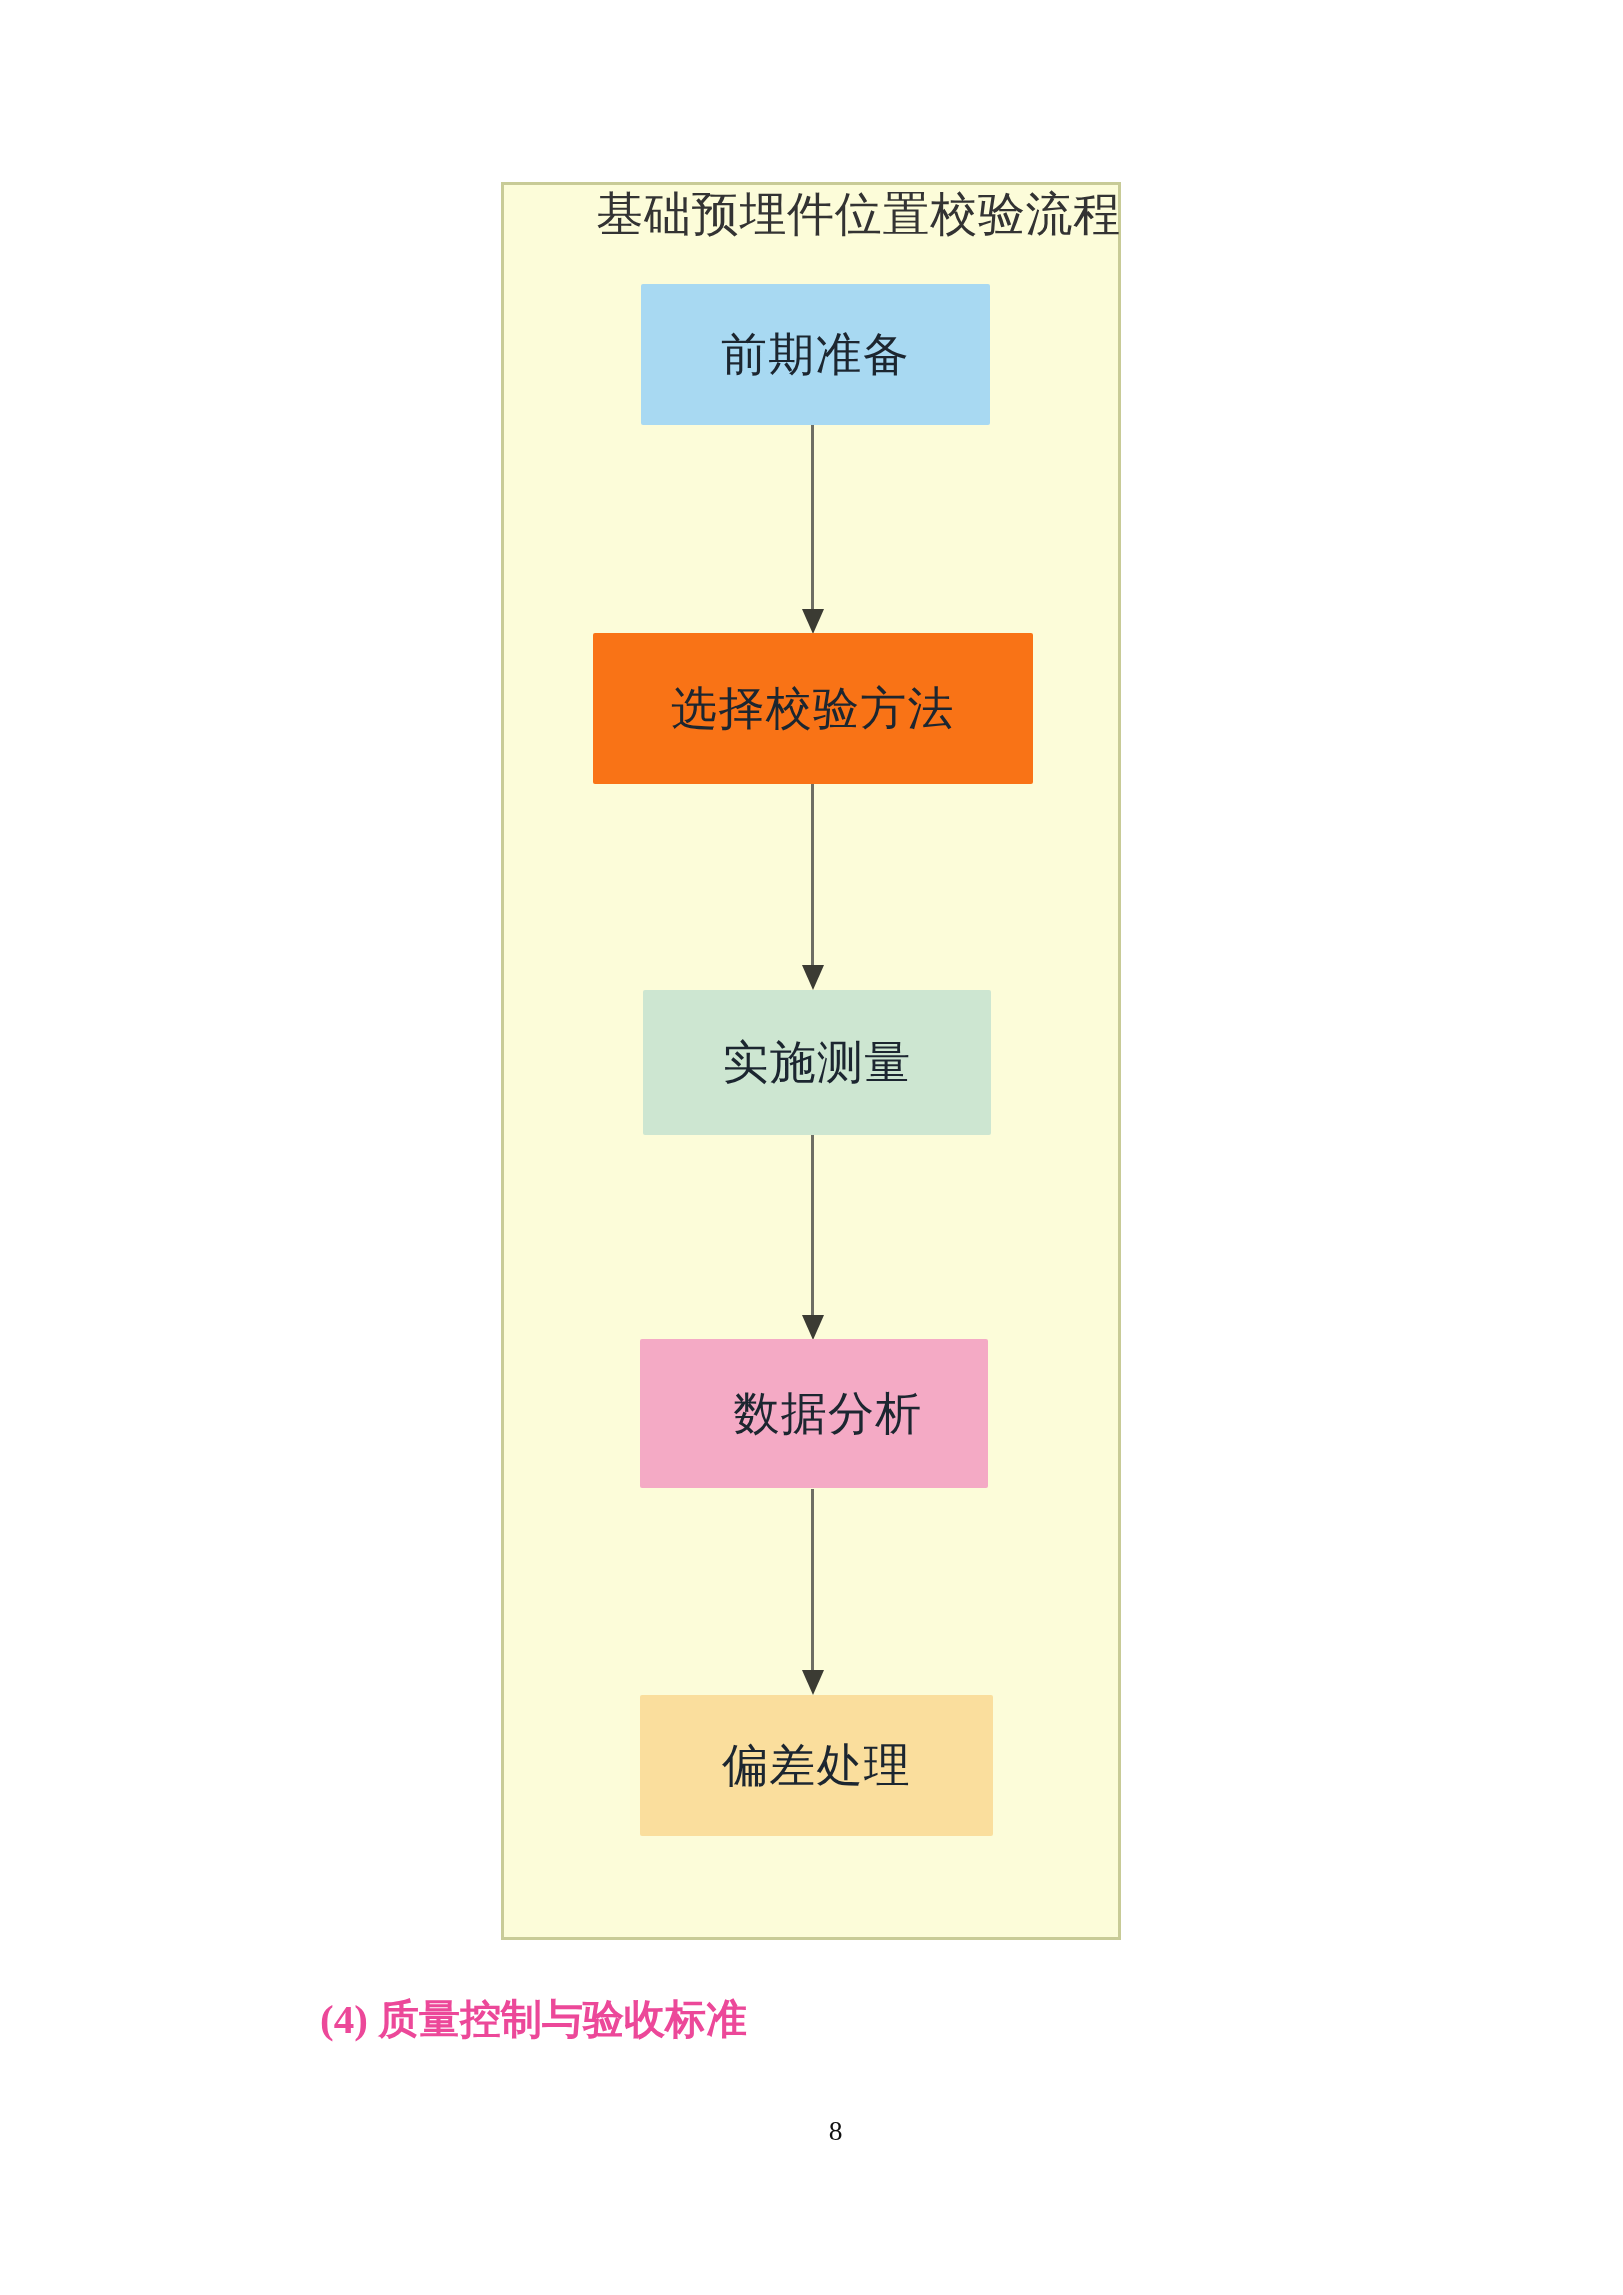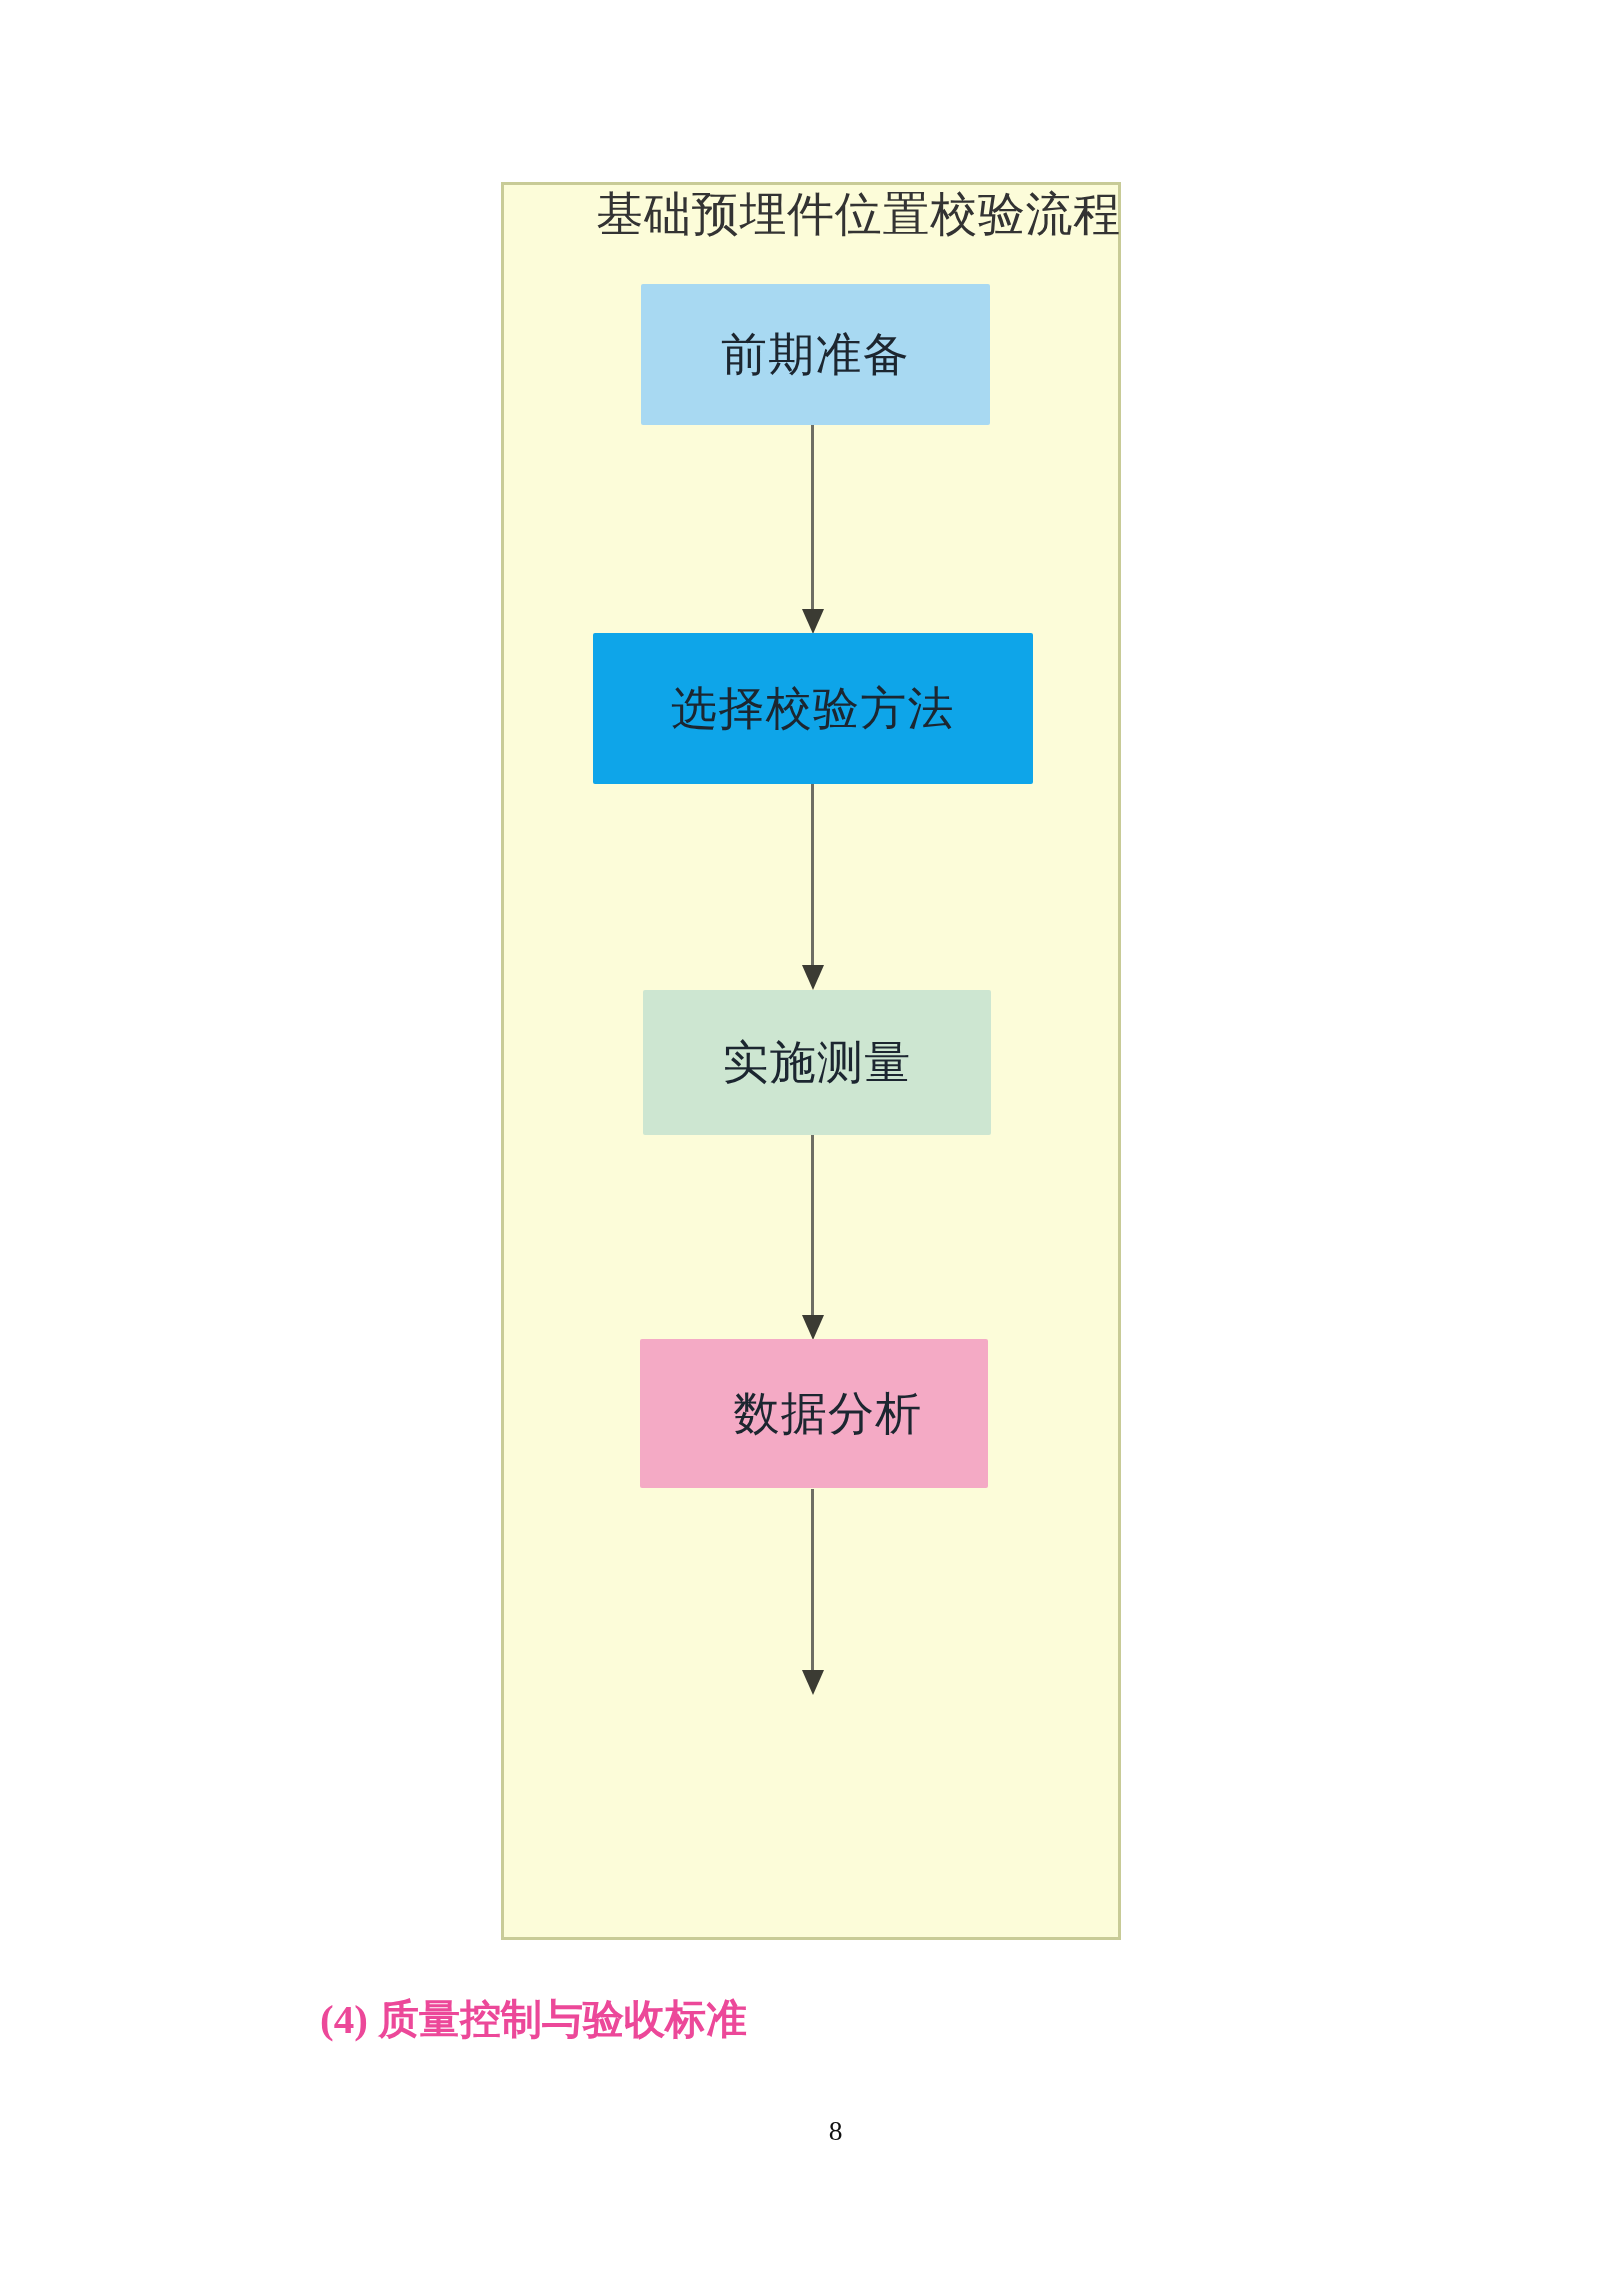--- a/index.html
+++ b/index.html
@@ -107,34 +107,35 @@
 
   <div class="flow-panel" style="background-color: rgb(252, 252, 217);"></div>
 
   <div class="flow-title">基础预埋件位置校验流程</div>
 
   <div class="flow-node node-1" style="background-color: rgb(168, 217, 242);">前期准备</div>
 
   <div class="arrow-line line-1" style="background-color: rgb(110, 110, 100);"></div>
   <div class="arrow-head head-1" style="border-top-color: rgb(59, 59, 51);"></div>
 
-  <div class="flow-node node-2" style="background-color: #0ea5e9; text-align: center;">选择校验方法</div>
+  <div class="flow-node node-2" style="background-color: #f97316; text-align: center;">选择校验方法</div>
 
   <div class="arrow-line line-2" style="background-color: rgb(110, 110, 100);"></div>
   <div class="arrow-head head-2" style="border-top-color: rgb(59, 59, 51);"></div>
 
   <div class="flow-node node-3" style="background-color: rgb(205, 230, 209);">实施测量</div>
 
   <div class="arrow-line line-3" style="background-color: rgb(110, 110, 100);"></div>
   <div class="arrow-head head-3" style="border-top-color: rgb(59, 59, 51);"></div>
 
   <div class="flow-node node-4" style="background-color: rgb(244, 170, 197);">数据分析</div>
 
   <div class="arrow-line line-4" style="background-color: rgb(110, 110, 100);"></div>
   <div class="arrow-head head-4" style="border-top-color: rgb(59, 59, 51);"></div>
 
+  <div class="flow-node node-5" style="background-color: rgb(250, 222, 157);">偏差处理</div>
 
   <div class="section-heading">(4) 质量控制与验收标准</div>
 
   <div class="page-number">8</div>
 
 </div>
 
 
 </body></html>

